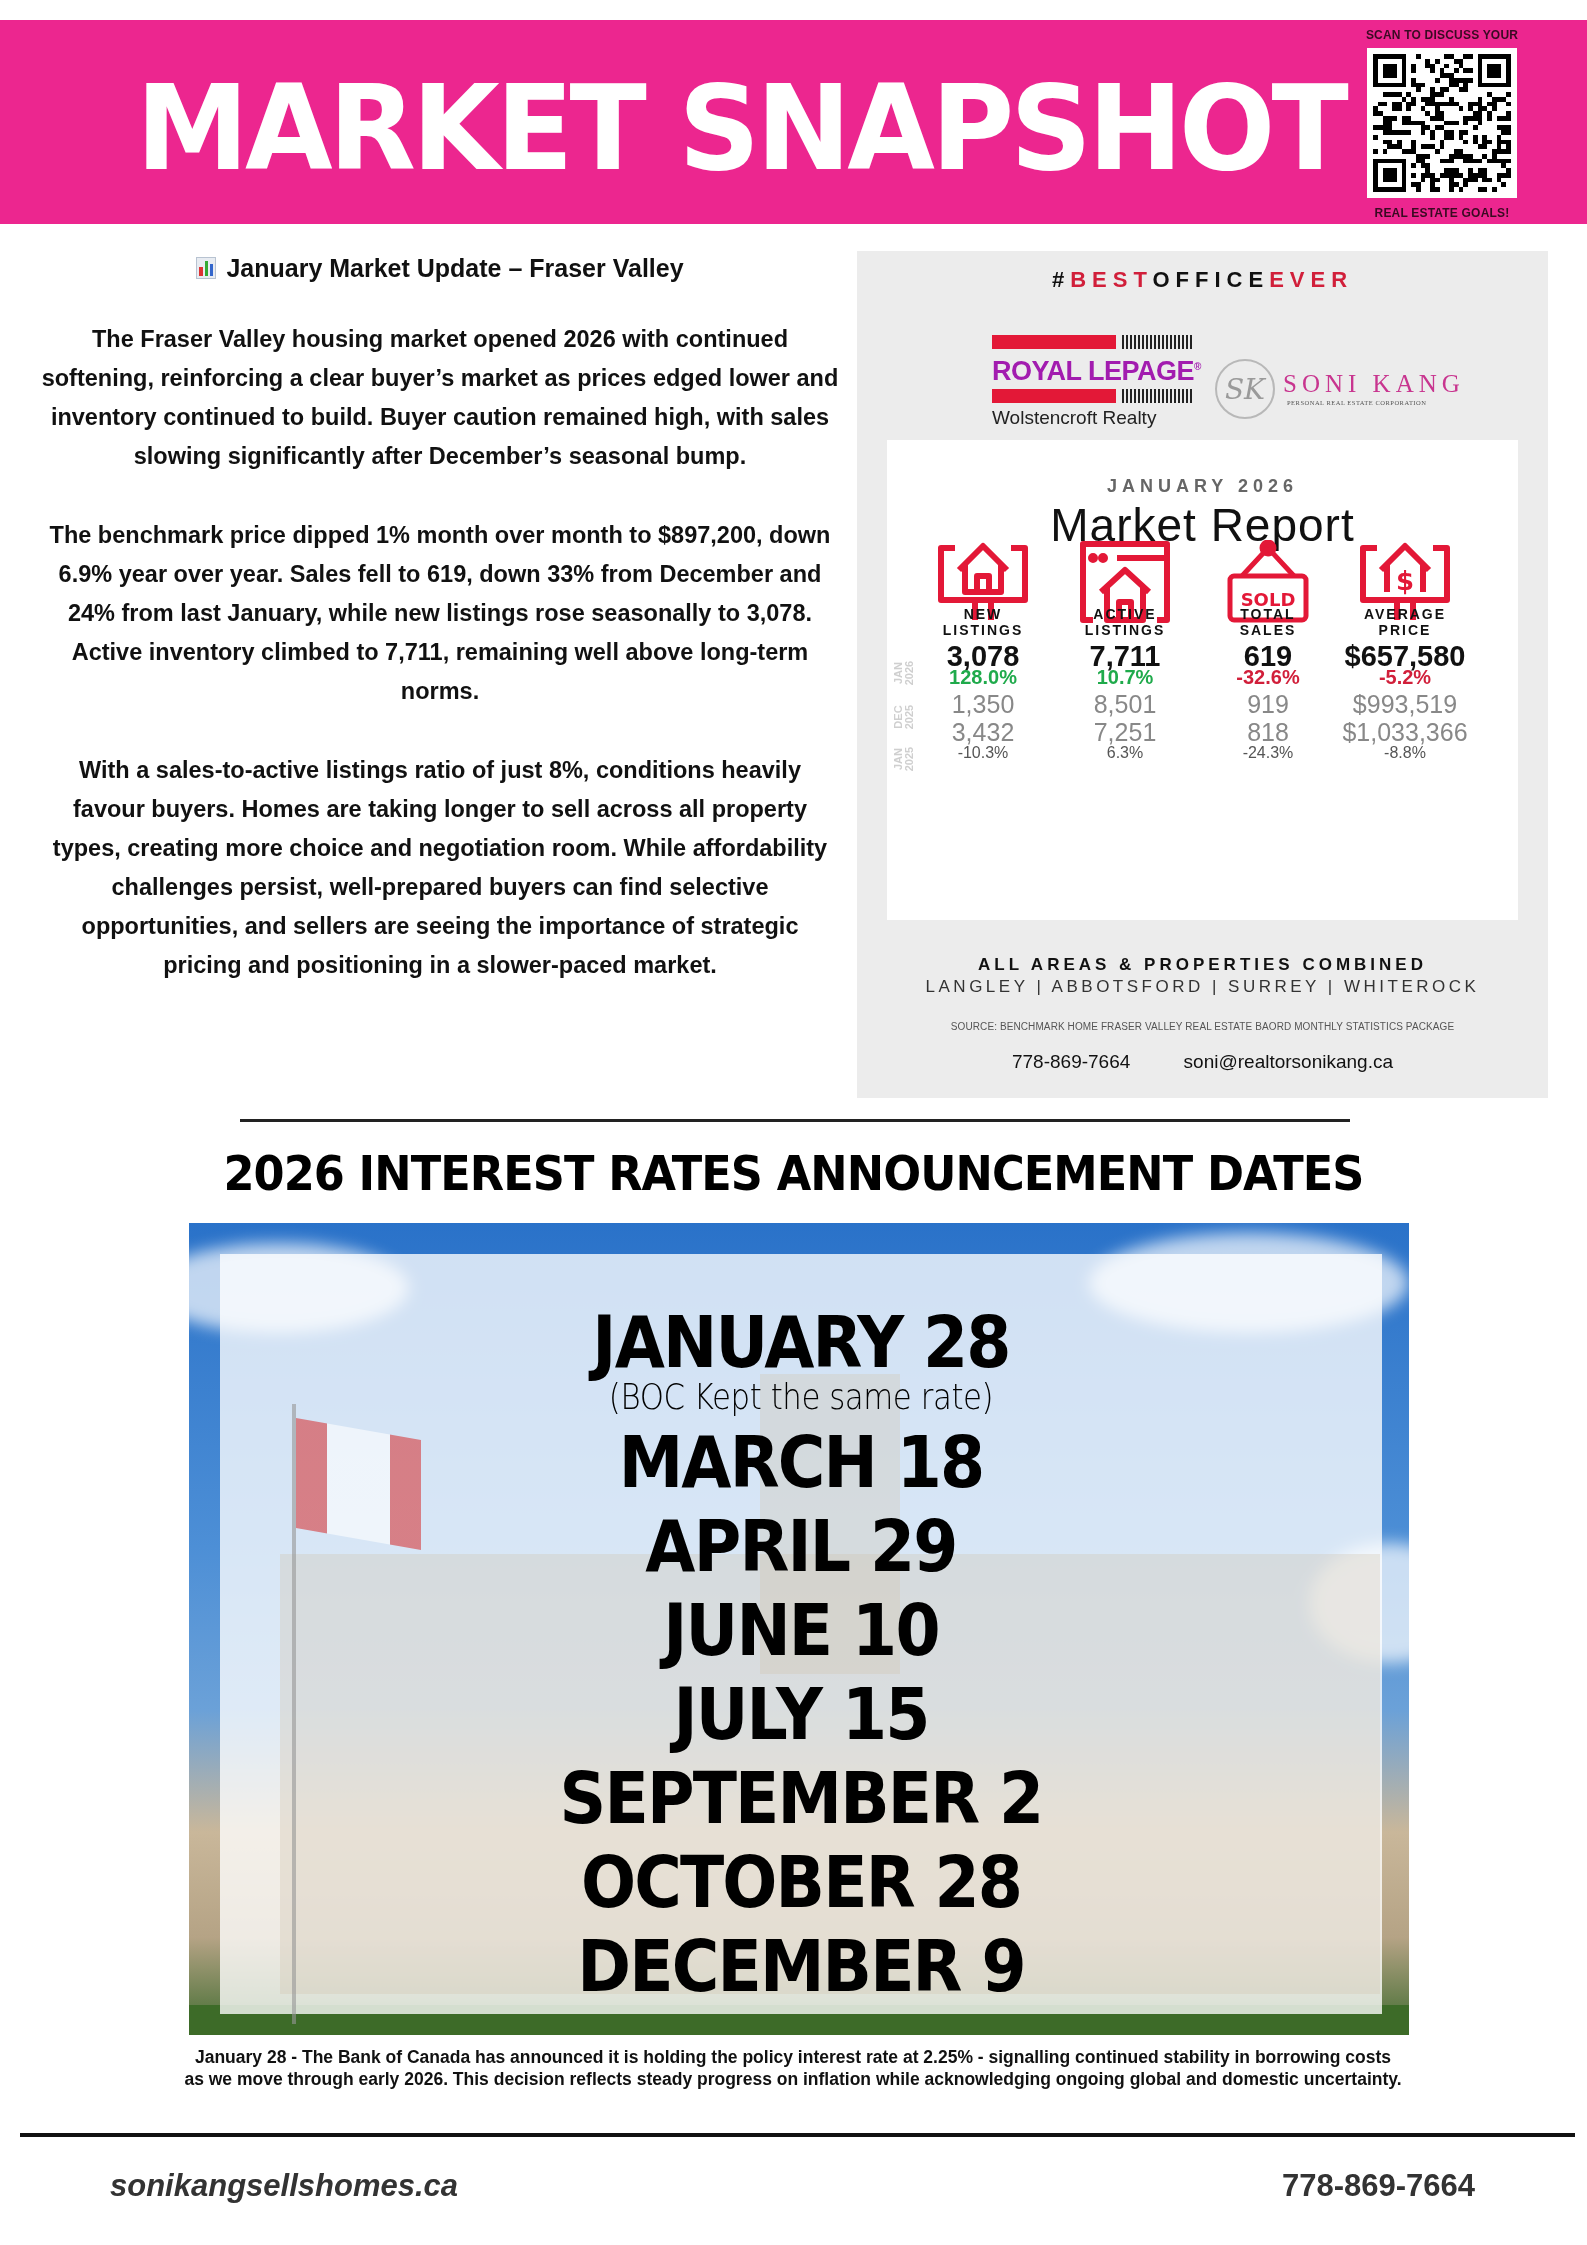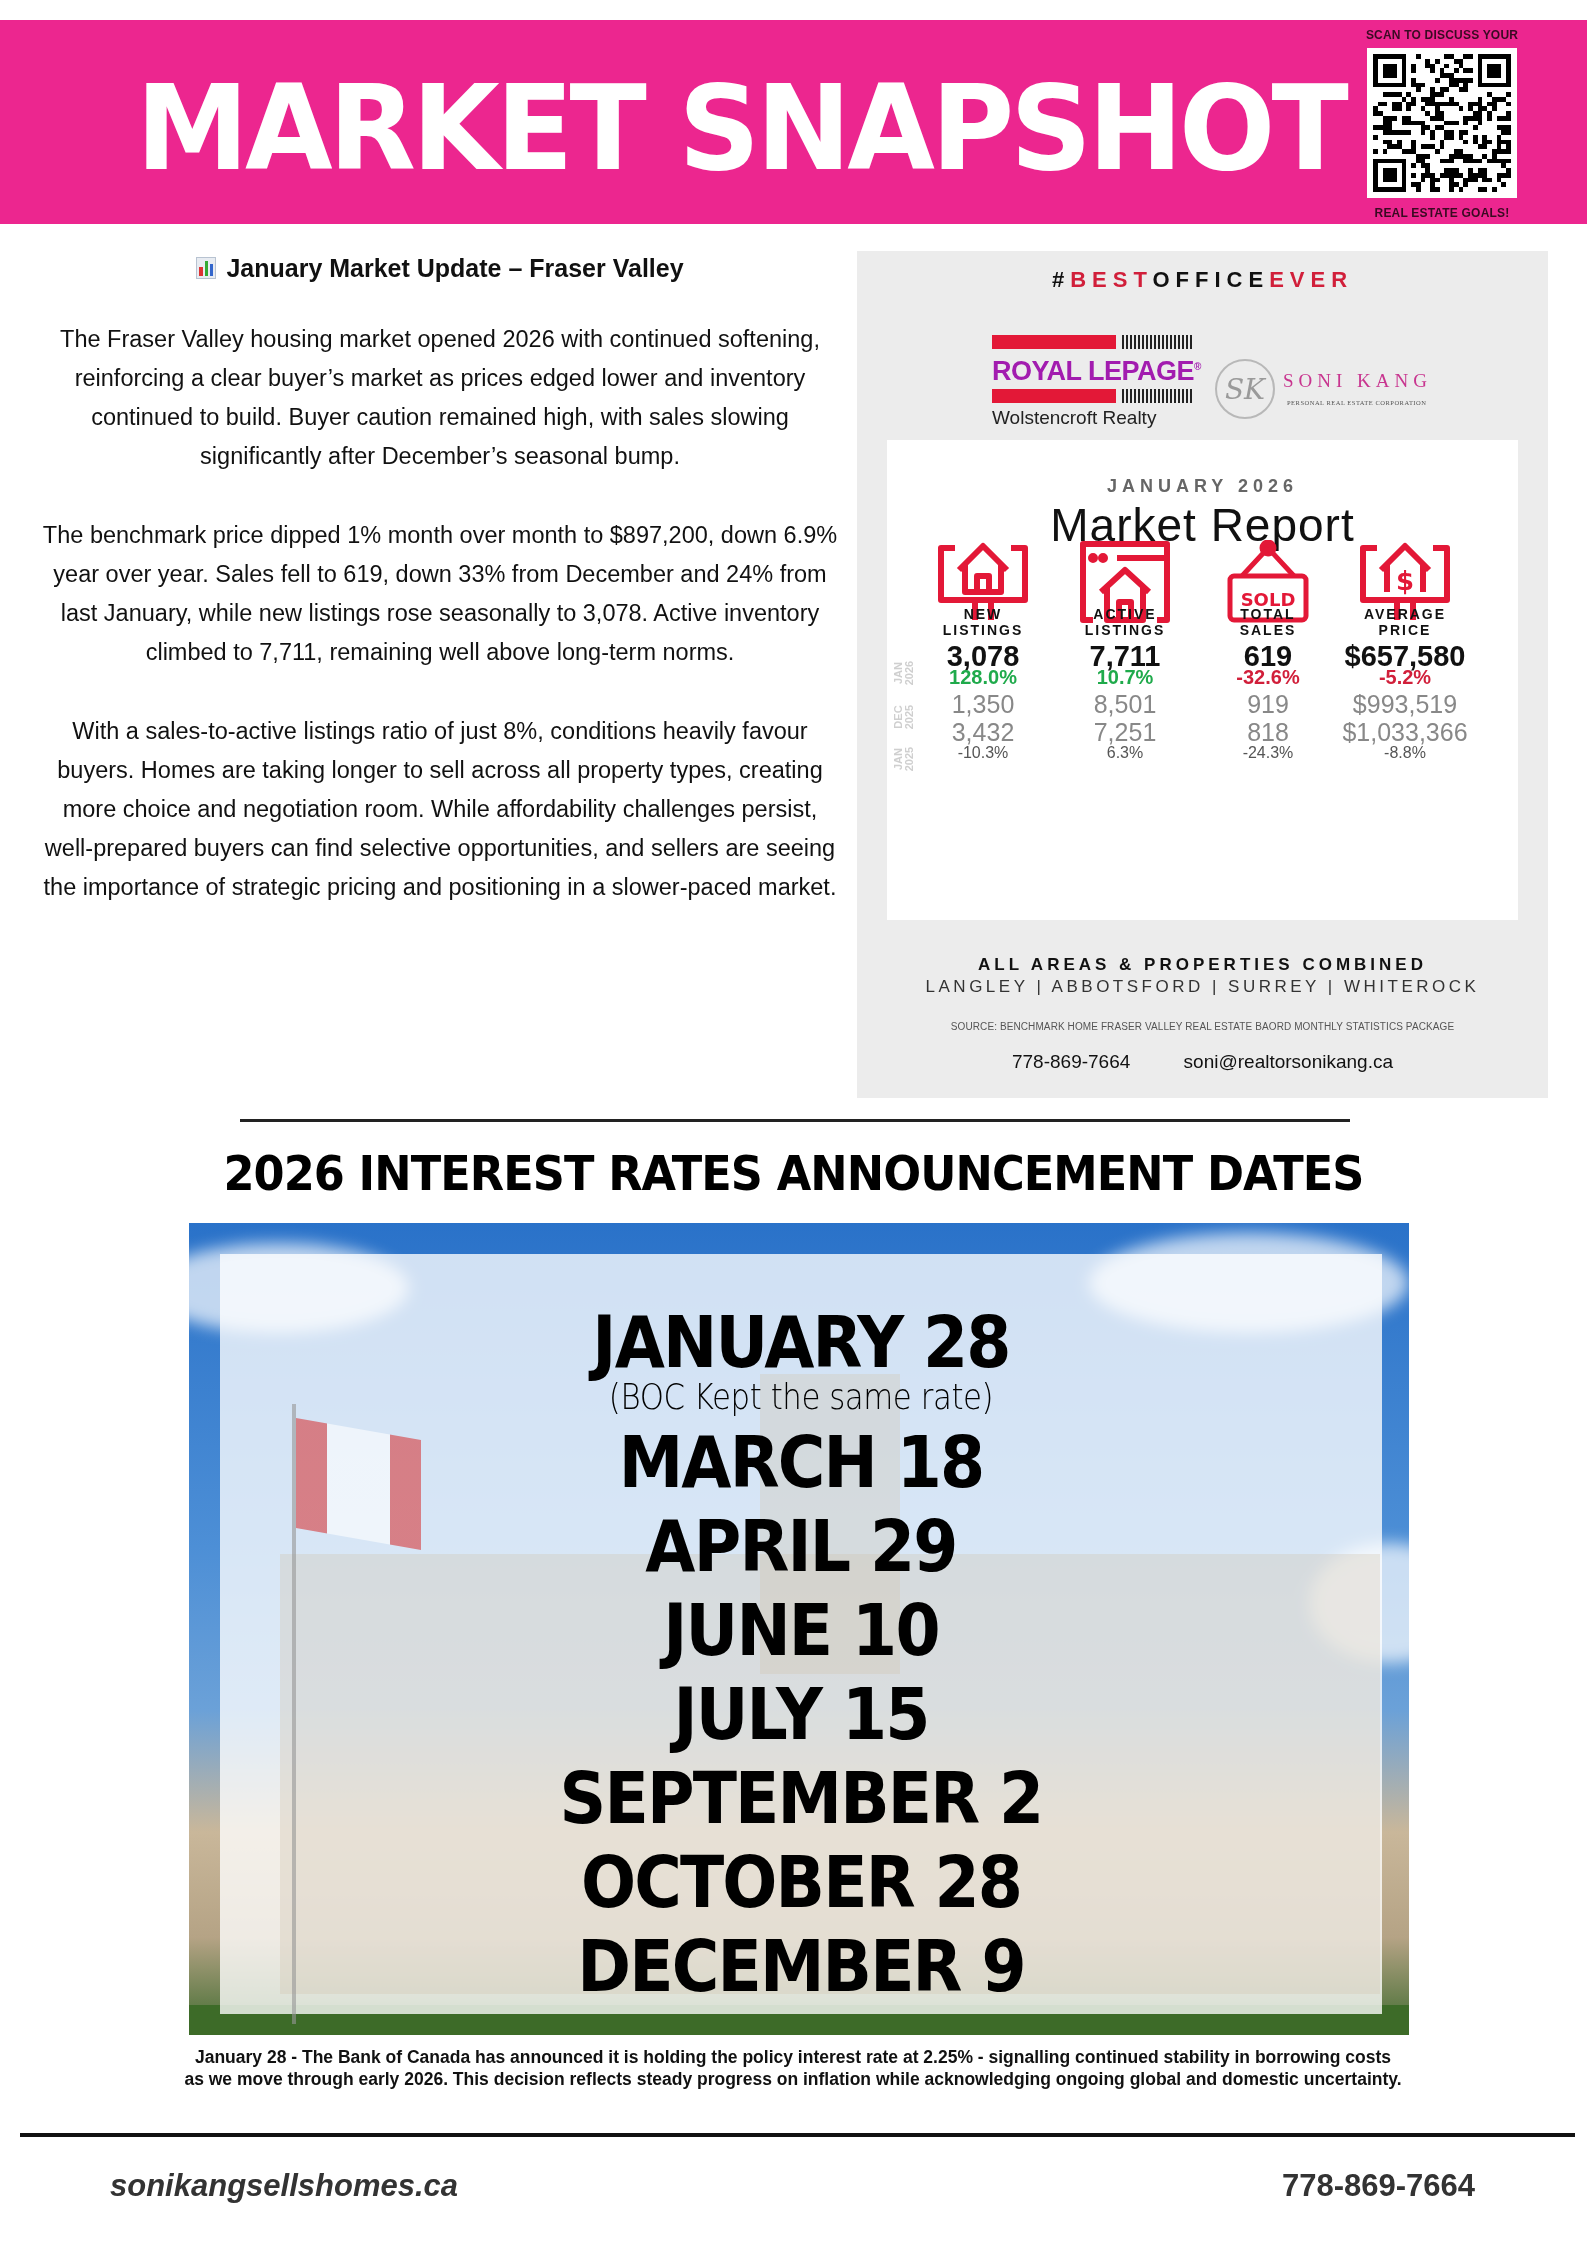--- a/index.html
+++ b/index.html
@@ -12,36 +12,36 @@
   .qr-wrap { position: absolute; left: 1352px; top: 8px; width: 180px; text-align: center; }
   .qr-caption { font-family: "Liberation Sans", sans-serif; font-weight: 700; font-size: 12px; color: #3a0a22; letter-spacing: 0.2px; white-space: nowrap; }
   .qr-box { margin: 6px auto 8px; width: 150px; height: 150px; background: #fff; padding: 6px; }
   .qr-box svg { width: 138px; height: 138px; display: block; }
 
   
   .left-col { position: absolute; left: 40px; top: 248px; width: 800px; text-align: center; }
   .update-title { font-family: "Liberation Sans", sans-serif; font-weight: 700; font-size: 25px; line-height: 40px; display: flex; justify-content: center; align-items: center; gap: 10px; }
   .chart-emoji { display: inline-flex; align-items: flex-end; gap: 2px; width: 20px; height: 22px; background: #e8ecf2; border: 1px solid #b8c3d1; padding: 2px; }
   .chart-emoji span { display: block; width: 4px; }
-  .para { font-family: "Liberation Sans", sans-serif; font-weight: 400; font-size: 23.5px; line-height: 39px; margin-top: 40px; color: #111; }
+  .para { font-family: "Liberation Sans", sans-serif; font-weight: 700; font-size: 23.5px; line-height: 39px; margin-top: 40px; color: #111; }
 
   
   .report { position: absolute; left: 857px; top: 251px; width: 691px; height: 847px; background: #ececec; }
   .hashtag { position: absolute; top: 16px; width: 100%; text-align: center; font-weight: 800; font-size: 22px; letter-spacing: 6px; }
   .hashtag .red { color: #d11f3a; }
   .hashtag .blk { color: #111; }
   .rlp { position: absolute; left: 135px; top: 84px; width: 200px; }
   .rlp-bar { display: flex; align-items: center; gap: 6px; height: 14px; }
   .rlp-red { width: 124px; height: 14px; background: #e31837; }
   .rlp-lines { flex: 1; height: 14px; background: repeating-linear-gradient(90deg, #222 0 2px, transparent 2px 4px); }
   .rlp-name { font-weight: 800; font-size: 27px; color: #a21caf; letter-spacing: -0.5px; line-height: 36px; white-space: nowrap; }
   .rlp-name sup { font-size: 10px; }
   .rlp-sub { font-size: 19px; color: #222; margin-top: 4px; white-space: nowrap; }
   .sk-logo { position: absolute; left: 358px; top: 108px; width: 60px; height: 60px; border-radius: 50%; border: 2px solid #b8b8b8; display: flex; align-items: center; justify-content: center; font-family: "DejaVu Serif", serif; font-style: italic; font-size: 28px; color: #9a9a9a; }
-  .sk-name { position: absolute; left: 426px; top: 119px; font-family: "Liberation Serif", serif; font-size: 19px; letter-spacing: 5px; color: #c8358f; white-space: nowrap; }
+  .sk-name { position: absolute; left: 426px; top: 119px; font-family: "Liberation Serif", serif; font-size: 25px; letter-spacing: 5px; color: #c8358f; white-space: nowrap; }
   .sk-sub { position: absolute; left: 430px; top: 148px; font-family: "Liberation Serif", serif; font-size: 6.5px; color: #555; letter-spacing: 0.5px; white-space: nowrap; }
 
   .report-card { position: absolute; left: 30px; top: 189px; width: 631px; height: 480px; background: #fff; }
   .rc-month { position: absolute; top: 36px; width: 100%; text-align: center; font-weight: 700; font-size: 18px; letter-spacing: 5px; color: #666; }
   .rc-title { position: absolute; top: 58px; width: 100%; text-align: center; font-size: 46px; color: #111; letter-spacing: 1px; }
   .rc-icon { position: absolute; width: 96px; height: 84px; }
   .rc-icon svg { width: 96px; height: 84px; }
   .rc-label { position: absolute; top: 244px; width: 140px; text-align: center; font-weight: 800; font-size: 14px; line-height: 16px; letter-spacing: 2px; color: #111; white-space: pre-line; }
   .rc-row-label { position: absolute; left: 0; width: 34px; text-align: center; font-weight: 800; font-size: 11px; line-height: 11px; color: #cfcfcf; transform: rotate(-90deg); white-space: pre-line; }
   .rc-val { position: absolute; width: 170px; text-align: center; white-space: nowrap; }

